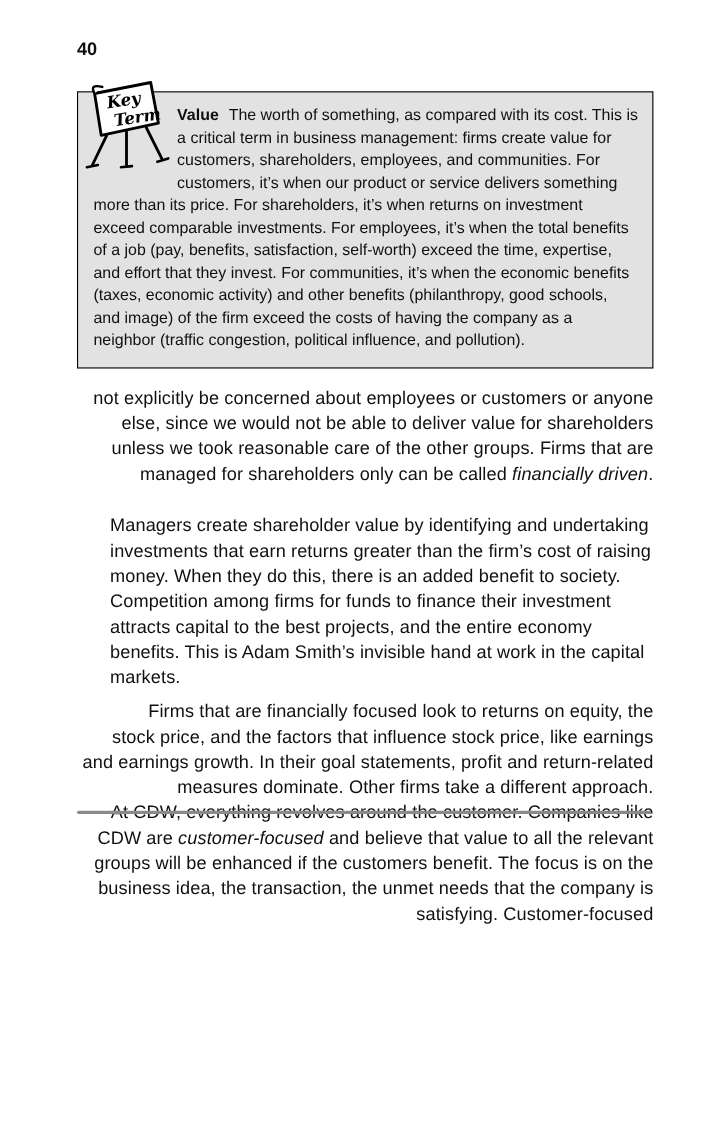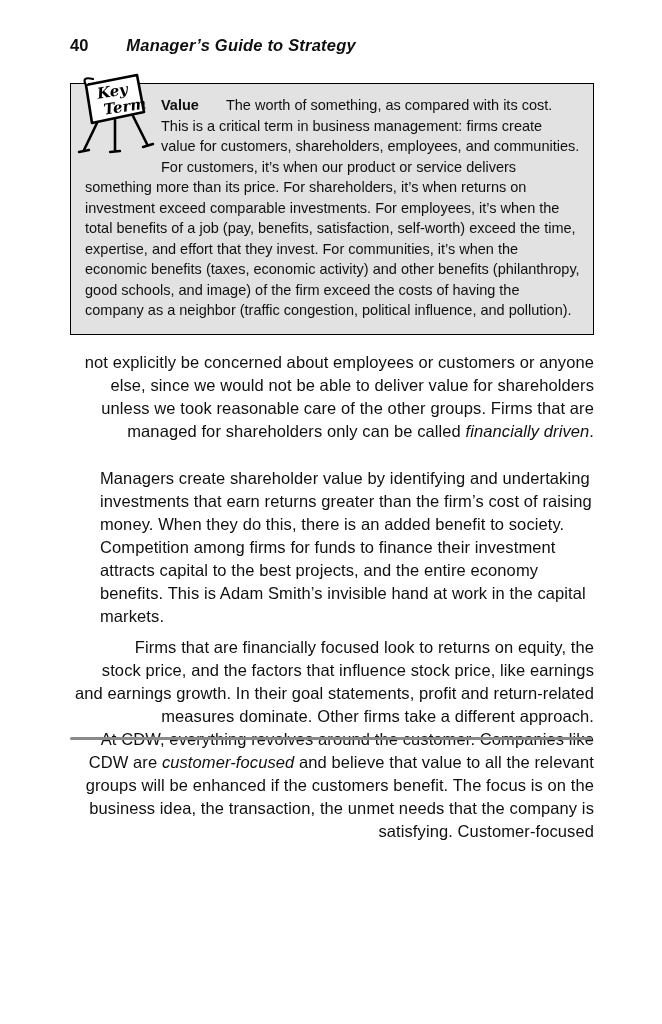--- a/index.html
+++ b/index.html
@@ -47,21 +47,21 @@
   }
   .keyterm-icon {
     position: absolute;
     top: -14px;
     left: 2px;
     width: 86px;
     height: 90px;
   }
   .keyterm-box .term {
     font-weight: bold;
-    margin-right: 27px;
+    margin-right: 9px;
   }
 
   
   .body-text {
     font-size: 16.5px;
     line-height: 23px;
     letter-spacing: 0.1px;
   }
   .para { text-indent: 26px; text-align: right; }
   .para.flush { text-indent: 0; }
@@ -82,21 +82,20 @@
     border-radius: 2px;
   }
 </style>
 </head>
 <body>
 
 <div class="page">
 
   <div class="running-head">
     <span class="page-number">40</span>
-    <span class="book-title">Manager’s Guide to Strategy</span>
   </div>
 
   <div class="keyterm-box">
     <div class="icon-space"></div>
     <div class="keyterm-icon">
       <svg viewBox="0 0 86 90" width="86" height="90" xmlns="http://www.w3.org/2000/svg">
 
         <polygon points="13,15 64,5 71,42 19,53" fill="#ffffff" stroke="#000" stroke-width="2.6" stroke-linejoin="round"></polygon>
 
         <path d="M13,15 Q8,6 20,9" fill="#ffffff" stroke="#000" stroke-width="2.2" stroke-linecap="round"></path>

